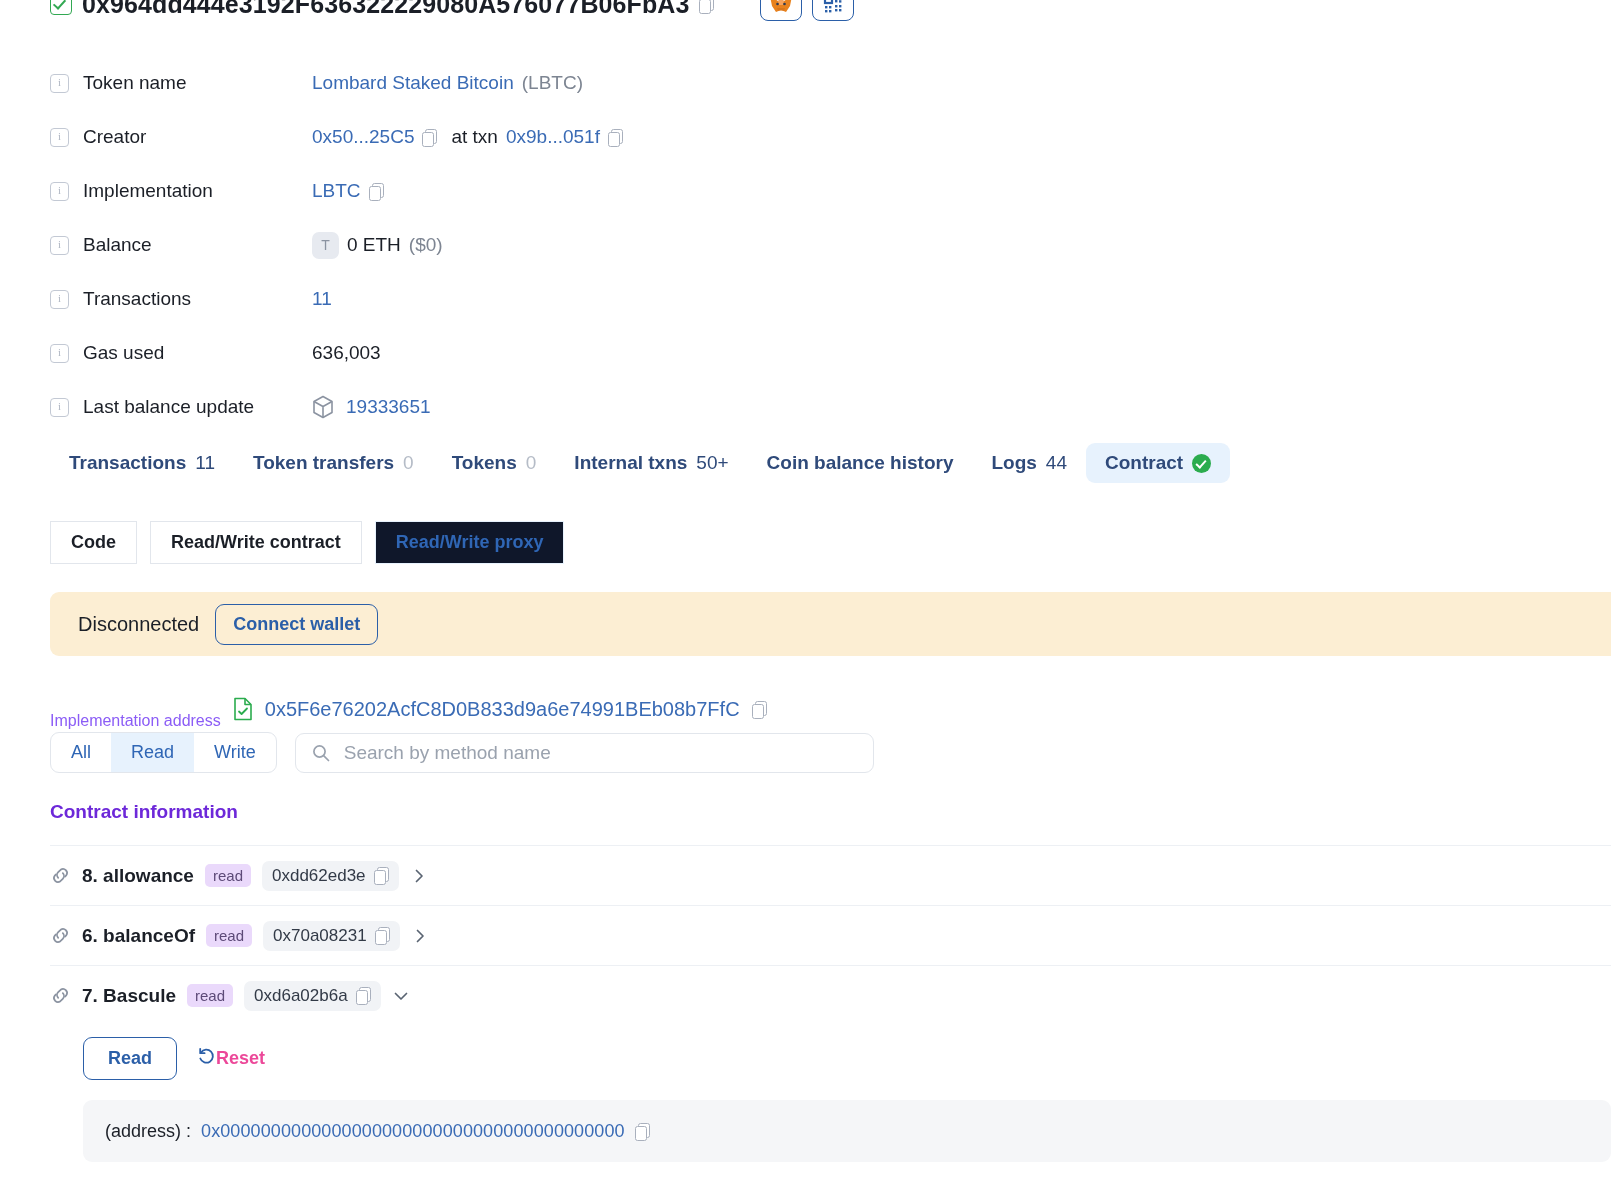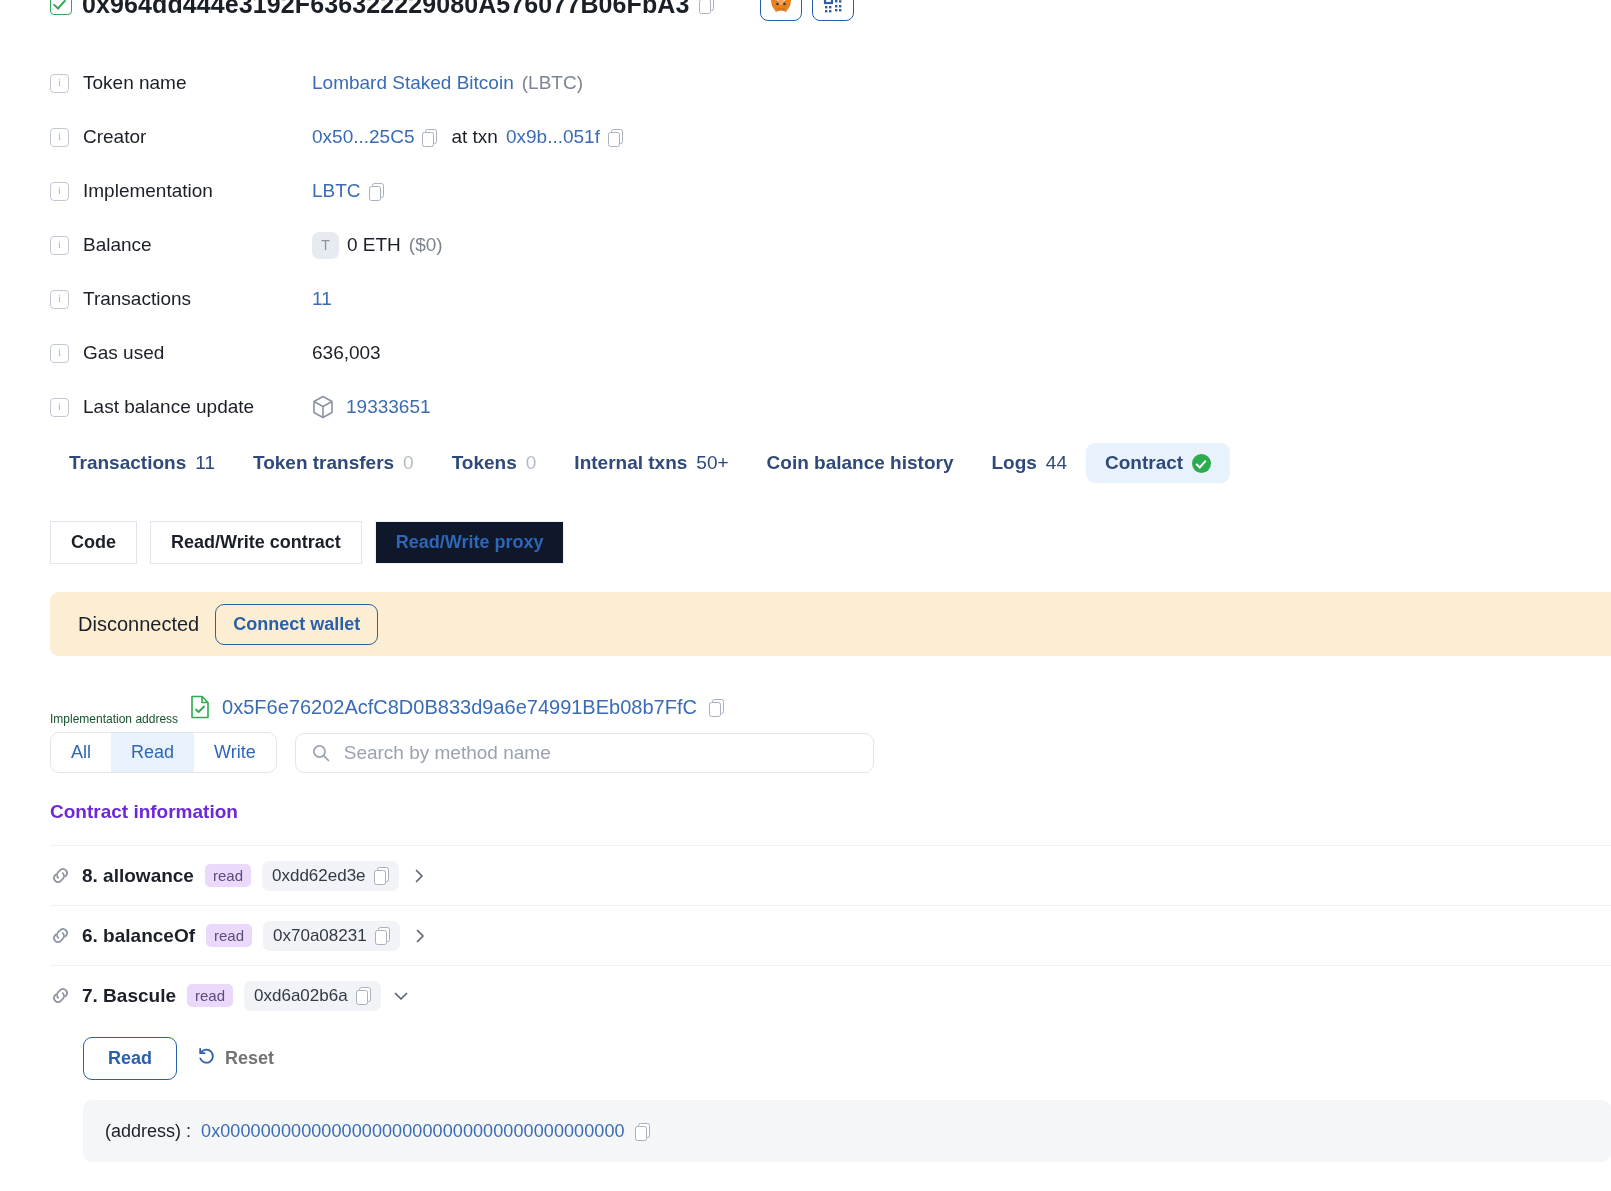--- a/index.html
+++ b/index.html
@@ -119,21 +119,21 @@
     border: 1.6px solid #2b5fa8; border-radius: 9px; background: transparent;
     color: #2b5fa8; font-size: 18px; font-weight: 700; padding: 9px 17px;
     white-space: nowrap;
   }
 
   
   .impl {
     position: absolute; left: 50px; top: 688px;
     display: flex; align-items: center; gap: 12px;
   }
-  .impl-label { font-size: 12px; color: #14532d; font-weight: 400; margin-top: 24px; }
+  .impl-label { font-size: 16px; color: #8b5cf6; font-weight: 400; margin-top: 24px; }
   .doc-check { width: 20px; height: 24px; flex: none; }
   .impl-addr { font-size: 20px; color: #3a6bb5; }
 
   
   .filterrow { position: absolute; left: 50px; top: 732px; display: flex; align-items: center; gap: 18px; }
   .seg {
     display: flex; border: 1.4px solid #e2e6ec; border-radius: 9px; overflow: hidden; background:#fff;
   }
   .seg div {
     padding: 9px 20px; font-size: 18px; color: #2f66b5; font-weight: 400;
@@ -168,21 +168,21 @@
   }
   .chev { width: 18px; height: 18px; flex: none; color: #7d8592; }
 
   .mbody { padding: 12px 0 0 33px; }
   .actions { display: flex; align-items: center; gap: 20px; }
   .btn-read {
     border: 1.6px solid #2b5fa8; border-radius: 9px; background: #fff;
     color: #2b5fa8; font-size: 18px; font-weight: 700; padding: 10px 24px;
   }
   .reset {
-    display: flex; align-items: center; gap: 9px; color: #737373;
+    display: flex; align-items: center; color: #ec4899;
     font-size: 18px; font-weight: 700;
   }
   .result {
     margin-top: 20px; background: #f5f6f8; border-radius: 9px;
     height: 62px; display: flex; align-items: center; gap: 10px; padding-left: 22px;
     margin-right: 0;
   }
   .result .rtype { font-size: 18px; color: #1b1f27; }
   .result .rval { font-size: 18px; color: #3a6bb5; letter-spacing: .1px; }
 </style>

